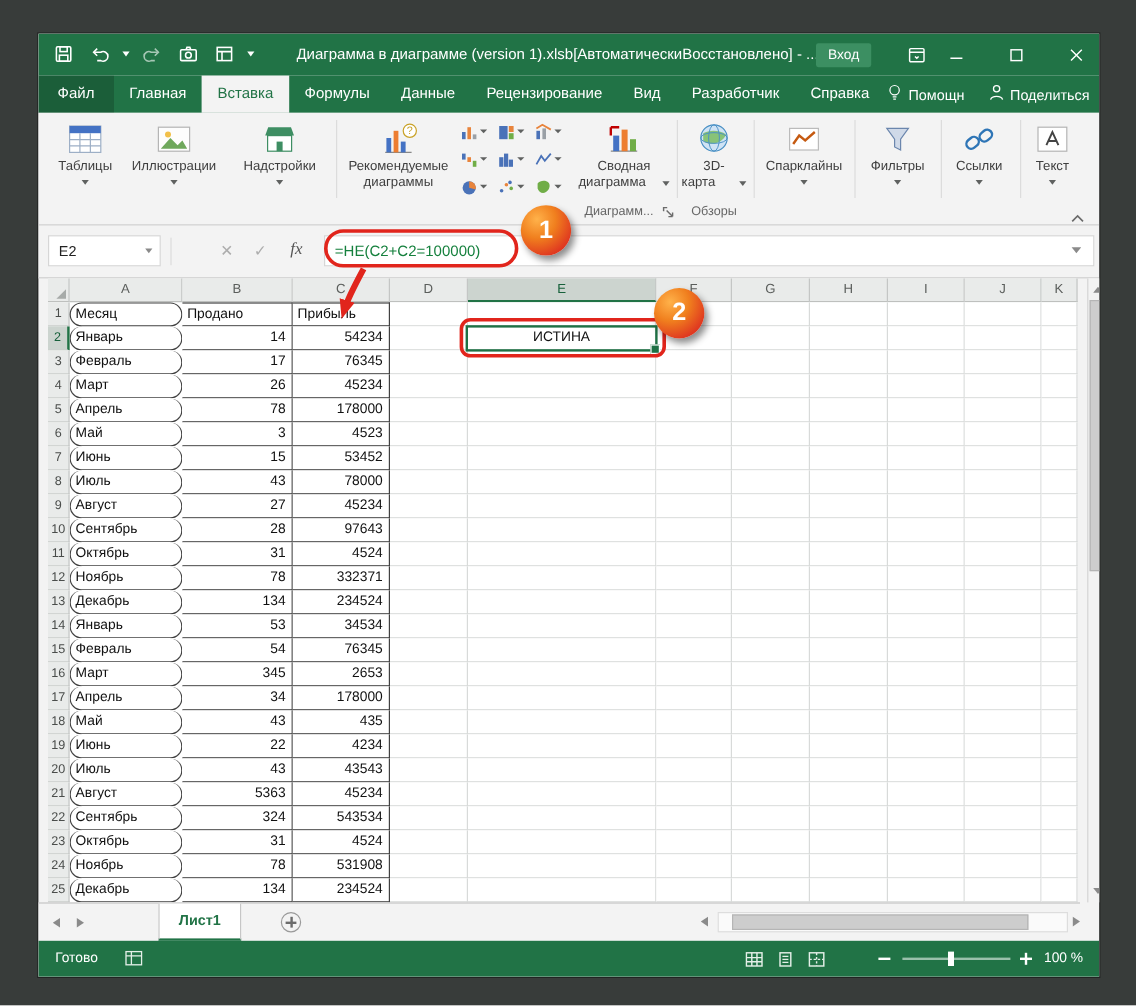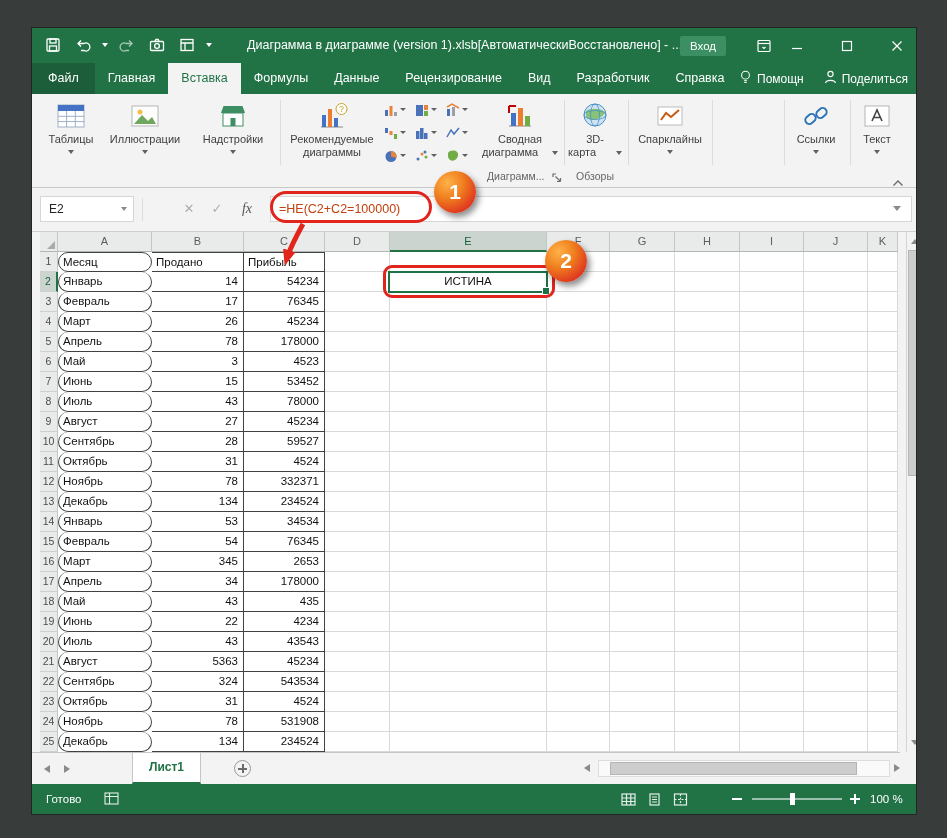--- a/index.html
+++ b/index.html
@@ -47,21 +47,21 @@
 
   
   .fbar{position:absolute;left:0;top:160px;right:0;height:44px;background:#f3f3f3;border-bottom:1px solid #cfcfcf;box-sizing:border-box;}
   .namebox{position:absolute;left:8px;top:8px;width:94px;height:26px;background:#fff;border:1px solid #d6d6d6;box-sizing:border-box;font-size:12px;color:#222;}
   .namebox .nval{position:absolute;left:8px;top:0;line-height:24px;}
   .nb-caret{position:absolute;right:6px;top:10px;width:0;height:0;border-left:3.5px solid transparent;border-right:3.5px solid transparent;border-top:4px solid #8a8a8a;}
   .fsep{position:absolute;left:110px;top:10px;bottom:10px;width:1px;background:#dcdcdc;}
   .fbtn{position:absolute;top:8px;width:26px;height:26px;line-height:26px;text-align:center;color:#adadad;font-size:13px;}
   .fbtn.cancel{left:144px;} .fbtn.enter{left:172px;}
   .fbtn.fx{left:202px;color:#555;font-family:"Liberation Serif","DejaVu Serif",serif;font-style:italic;font-size:14px;}
-  .ffield{position:absolute;left:238px;top:8px;width:642px;height:26px;background:#fff;border:1px solid #d6d6d6;box-sizing:border-box;font-size:12.5px;color:#c2410c;}
+  .ffield{position:absolute;left:238px;top:8px;width:642px;height:26px;background:#fff;border:1px solid #d6d6d6;box-sizing:border-box;font-size:12.5px;color:#15803d;}
   .ffield .fval{position:absolute;left:8px;top:0;line-height:24px;white-space:nowrap;}
   .fexpand{position:absolute;left:622px;top:9px;width:0;height:0;border-left:4px solid transparent;border-right:4px solid transparent;border-top:5px solid #8a8a8a;}
 
   
   .colhdrs{position:absolute;left:8px;top:204px;height:20px;display:flex;background:#e9ebea;}
   .corner{width:18px;height:20px;box-sizing:border-box;border-right:1px solid #c4c6c5;border-bottom:1px solid #b3b6b4;position:relative;background:#e9ebea;}
   .corner:after{content:"";position:absolute;right:2px;bottom:2px;width:0;height:0;border-left:8px solid transparent;border-bottom:8px solid #a7aba9;}
   .ch{height:20px;box-sizing:border-box;border-right:1px solid #c4c6c5;border-bottom:1px solid #b3b6b4;text-align:center;line-height:19px;font-size:11px;color:#5b5e5c;background:#e9ebea;overflow:hidden;}
   .ch.sel{background:#ccd4cf;color:#17613b;border-bottom:2px solid #217346;}
   .rows{position:absolute;left:8px;top:224px;background:#fff;}
@@ -396,20 +396,29 @@
               <rect x="5" y="6" width="24" height="18" fill="#fff" stroke="#bbb"></rect>
               <path d="M8,19 L13,12 L18,16 L26,9" stroke="#c55a11" stroke-width="2" fill="none"></path>
             </svg>
         </div>
         <div class="glabel">Спарклайны</div>
         <div class="gcaret"></div>
       </div>
 
       <div class="gsep" style="left:680px;"></div>
 
+      <div class="cgroup" style="left:686px;width:60px;">
+        <div class="gicon">
+          <svg viewBox="0 0 34 30" width="34" height="30">
+              <path d="M8,6 H26 L19.5,15 V24 L14.5,21.5 V15 Z" fill="#cfd9e8" stroke="#6b86ad"></path>
+            </svg>
+        </div>
+        <div class="glabel">Фильтры</div>
+        <div class="gcaret"></div>
+      </div>
 
       <div class="gsep" style="left:752px;"></div>
 
       <div class="cgroup" style="left:756px;width:56px;">
         <div class="gicon">
           <svg viewBox="0 0 34 30" width="34" height="30">
               <rect x="6" y="14" width="11" height="8" rx="4" fill="none" stroke="#2e75b6" stroke-width="2" transform="rotate(-40 11.5 18)"></rect>
               <rect x="17" y="8" width="11" height="8" rx="4" fill="none" stroke="#2e75b6" stroke-width="2" transform="rotate(-40 22.5 12)"></rect>
             </svg>
         </div>
@@ -591,21 +600,21 @@
             <div class="cell" style="width: 65px;"></div>
             <div class="cell" style="width: 65px;"></div>
             <div class="cell" style="width: 64px;"></div>
             <div class="cell" style="width: 64px;"></div>
             <div class="cell" style="width: 30px;"></div>
           </div>
           <div class="grow">
             <div class="rh">10</div>
             <div class="cell dk dl al" style="width: 94px;">Сентябрь</div>
             <div class="cell dk ar" style="width: 92px;">28</div>
-            <div class="cell dk ar" style="width: 81px;">59527</div>
+            <div class="cell dk ar" style="width: 81px;">97643</div>
             <div class="cell" style="width: 65px;"></div>
             <div class="cell" style="width: 157px;"></div>
             <div class="cell" style="width: 63px;"></div>
             <div class="cell" style="width: 65px;"></div>
             <div class="cell" style="width: 65px;"></div>
             <div class="cell" style="width: 64px;"></div>
             <div class="cell" style="width: 64px;"></div>
             <div class="cell" style="width: 30px;"></div>
           </div>
           <div class="grow">

